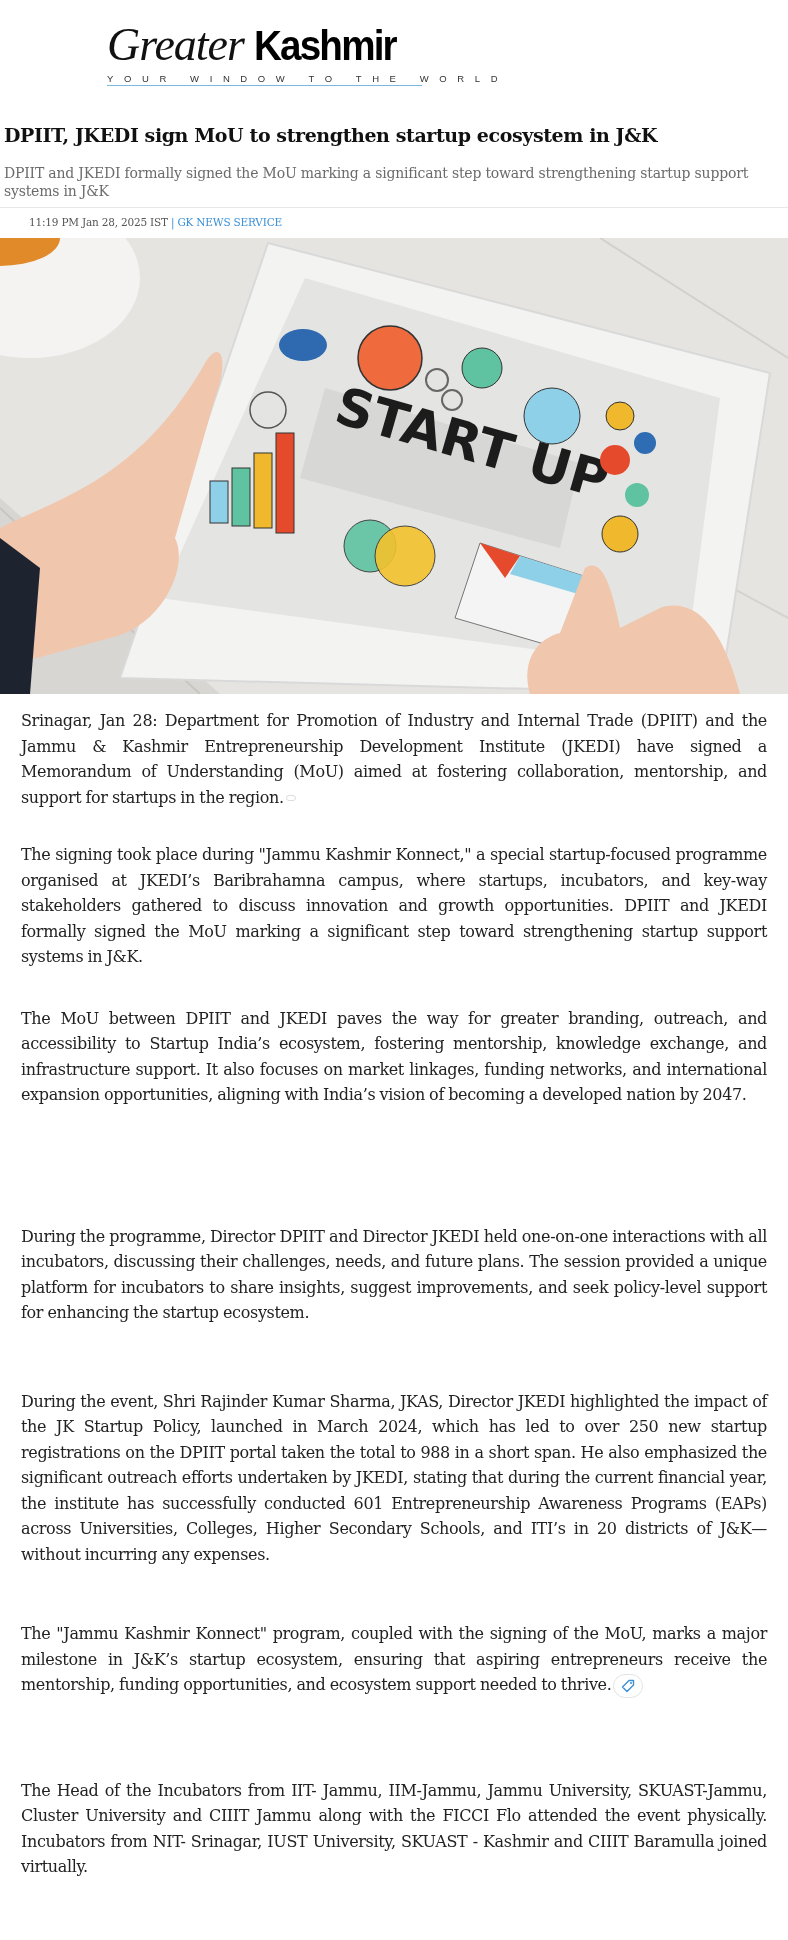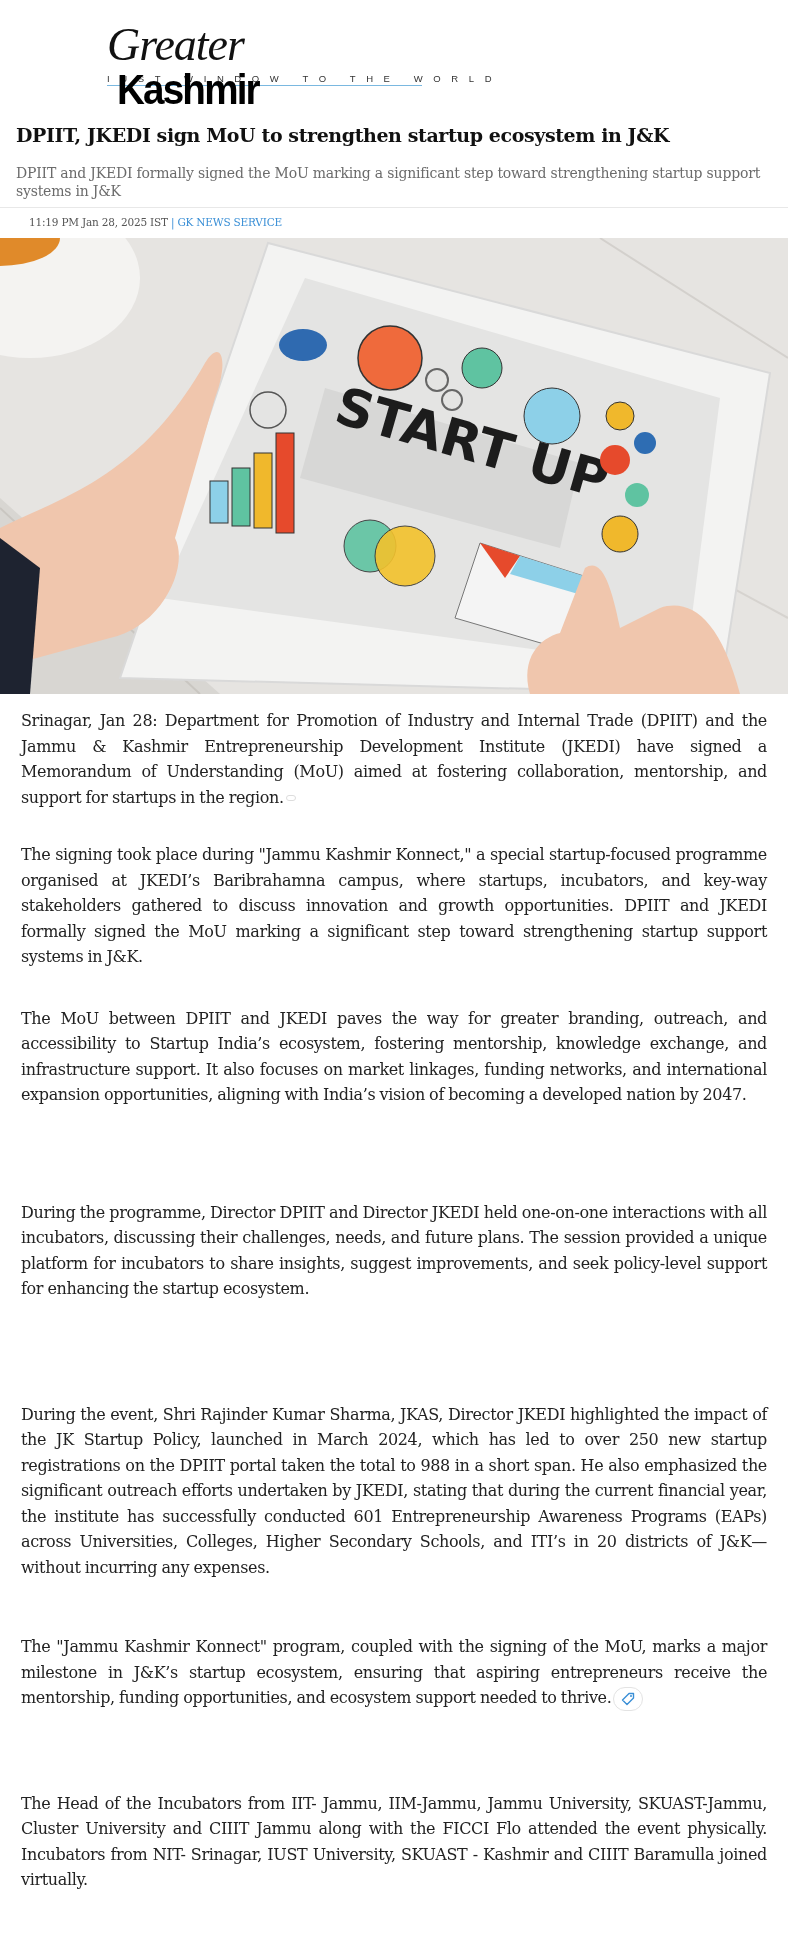--- a/index.html
+++ b/index.html
@@ -1,58 +1,58 @@
 <!DOCTYPE html>
 <html><head>
   <meta charset="utf-8">
   <style>
     * { box-sizing: border-box; margin: 0; padding: 0; }
     html, body { width: 788px; background: #ffffff; }
     body { font-family: "DejaVu Serif", "Liberation Serif", serif; color: #222; overflow-x: hidden; }
 
     .header { height: 110px; position: relative; }
     .logo { position: absolute; left: 107px; top: 22px; width: 318px; }
-    .logo-row { display: flex; align-items: flex-start; height: 46px; white-space: nowrap; flex-direction: column; }
+    .logo-row { display: flex; align-items: flex-end; height: 46px; white-space: nowrap; }
     .logo-greater { font-family: "Liberation Serif", serif; font-style: italic; font-size: 46px; color: #111; letter-spacing: -1px; line-height: 46px; }
     .logo-kashmir { font-family: "Liberation Sans", sans-serif; font-weight: bold; font-size: 42px; color: #000; margin-left: 10px; letter-spacing: -2px; line-height: 44px; transform: scaleX(0.92); transform-origin: left bottom; }
     .logo-tagline { font-family: "Liberation Sans", sans-serif; font-size: 9.5px; letter-spacing: 10.6px; color: #333; margin-top: 5px; white-space: nowrap; }
     .logo-line { height: 1px; background: #7ab8e0; margin-top: 1px; width: 315px; }
 
-    .headline { padding: 12px 16px 0 16px; }
+    .headline { padding: 12px 16px 0 4px; }
     .headline h1 { font-family: "DejaVu Serif", serif; font-size: 19px; font-weight: bold; color: #111; letter-spacing: -0.4px; line-height: 26px; }
     .subhead { font-family: "DejaVu Serif", serif; font-size: 14px; color: #6b6b6b; line-height: 18px; margin-top: 16px; letter-spacing: -0.2px; }
     .divider { height: 1px; background: #e8e8e8; margin-top: 7px; }
     .meta { padding: 7px 29px; font-family: "DejaVu Serif", serif; font-size: 10.5px; color: #555; line-height: 14px; letter-spacing: -0.2px; }
     .meta .source { color: #3a8fd6; }
     .meta .sep { color: #3a8fd6; }
 
     .hero { position: relative; width: 788px; height: 456px; overflow: hidden; background: #e9e8e6; margin-top: 2px; }
     .hero svg { display: block; }
 
     .article { padding: 14px 21px 40px 21px; }
     .article p { font-family: "DejaVu Serif", serif; font-size: 16px; line-height: 25.5px; color: #222; text-align: justify; letter-spacing: -0.35px; word-spacing: -0.5px; }
     .p1 { margin-bottom: 32px; }
     .p2 { margin-bottom: 36px; }
-    .p3 { margin-bottom: 92px; }
-    .p4 { margin-bottom: 100px; }
+    .p3 { margin-bottom: 116px; }
+    .p4 { margin-bottom: 63px; }
     .p5 { margin-bottom: 54px; }
     .p6 { margin-bottom: 80px; }
     .inline-marker { display: inline-block; width: 10px; height: 6px; border: 1px solid #ddd; border-radius: 3px; margin-left: 2px; vertical-align: middle; }
     .tag-bubble { display: inline-flex; align-items: center; justify-content: center; width: 30px; height: 24px; border: 1px solid #e3e3e3; border-radius: 12px; margin-left: 2px; vertical-align: middle; background: #fff; }
   </style>
 </head>
 <body>
 
 <header class="header">
   <div class="logo">
     <div class="logo-row">
       <span class="logo-greater">Greater</span>
       <span class="logo-kashmir">Kashmir</span>
     </div>
-    <div class="logo-tagline">IUST WINDOW TO THE WORLD</div>
+    <div class="logo-tagline">YOUR WINDOW TO THE WORLD</div>
     <div class="logo-line"></div>
   </div>
 </header>
 
 <section class="headline">
   <h1>DPIIT, JKEDI sign MoU to strengthen startup ecosystem in J&amp;K</h1>
   <div class="subhead">DPIIT and JKEDI formally signed the MoU marking a significant step toward strengthening startup support systems in J&amp;K</div>
 </section>
 <div class="divider"></div>
 <div class="meta">

